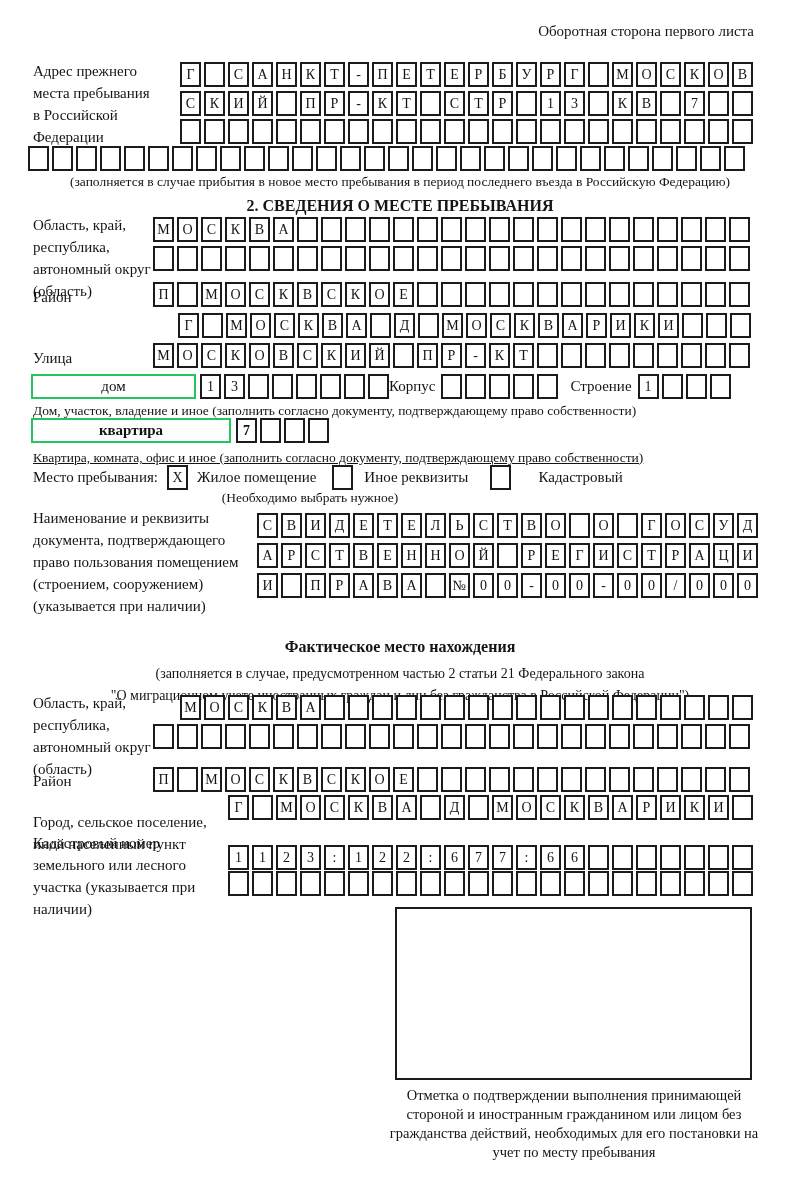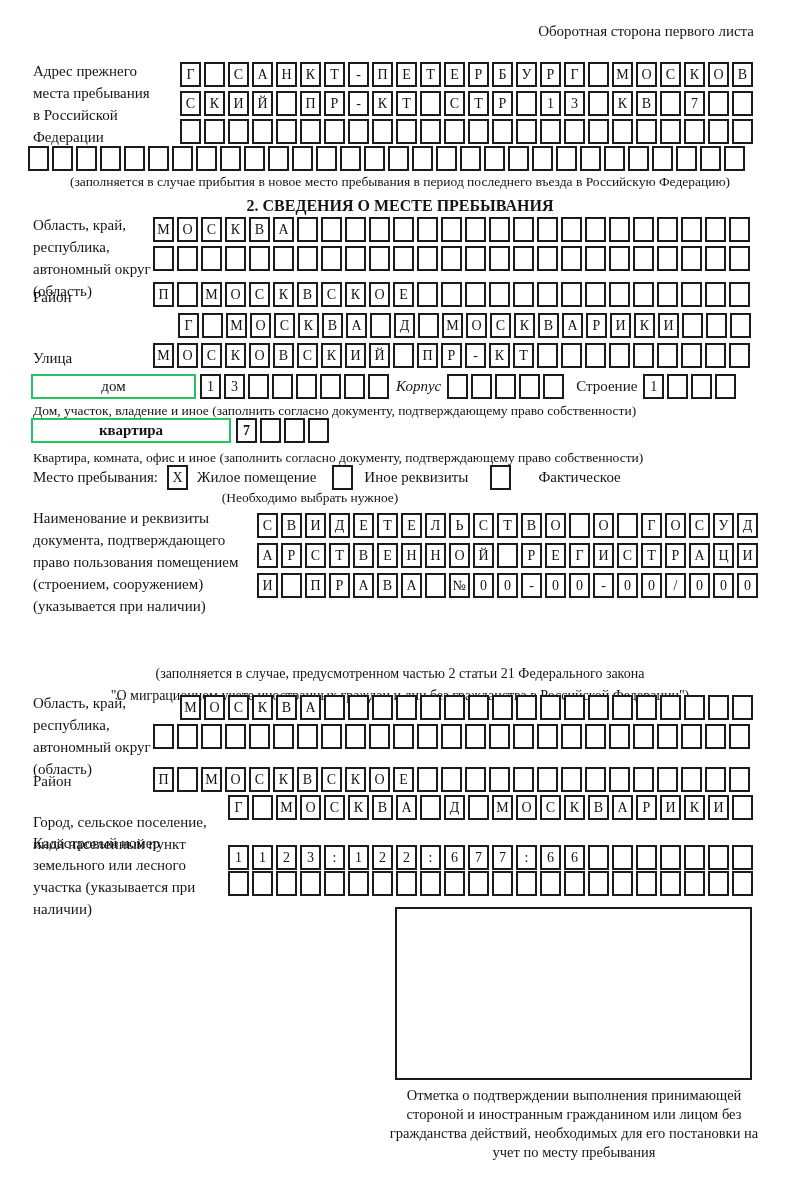--- a/index.html
+++ b/index.html
@@ -290,21 +290,21 @@
     <div class="boxrow" style="margin-left:4px;">
         <span class="cell">1</span>
         <span class="cell">3</span>
         <span class="cell"></span>
         <span class="cell"></span>
         <span class="cell"></span>
         <span class="cell"></span>
         <span class="cell"></span>
         <span class="cell"></span>
       </div>
-    <span class="inlbl" style="margin-left:7px;font-style:italic;">Корпус</span>
+    <span class="inlbl" style="margin-left:0;">Корпус</span>
     <div class="boxrow" style="margin-left:6px;">
         <span class="cell"></span>
         <span class="cell"></span>
         <span class="cell"></span>
         <span class="cell"></span>
         <span class="cell"></span>
       </div>
     <span class="inlbl" style="margin-left:12px;">Строение</span>
     <div class="boxrow" style="margin-left:6px;">
         <span class="cell">1</span>
@@ -317,30 +317,30 @@
 
   <div class="flexline" style="left:31px;top:418px;font-weight:bold;">
     <div class="widebox" style="width:196px;">квартира</div>
     <div class="boxrow" style="margin-left:5px;">
         <span class="cell">7</span>
         <span class="cell"></span>
         <span class="cell"></span>
         <span class="cell"></span>
       </div>
   </div>
-  <div class="cap" style="left:33px;top:449px;">Квартира, комната, офис и иное (заполнить согласно документу, подтверждающему право собственности)</div>
+  <div class="cap" style="left:33px;top:449px;text-decoration:underline;">Квартира, комната, офис и иное (заполнить согласно документу, подтверждающему право собственности)</div>
 
   <div class="flexline" style="left:33px;top:465px;">
     <span class="inlbl">Место пребывания:</span>
     <span class="cell" style="margin-left:9px;">X</span>
     <span class="inlbl" style="margin-left:9px;">Жилое помещение</span>
     <span class="cell" style="margin-left:16px;"></span>
     <span class="inlbl" style="margin-left:11px;">Иное реквизиты</span>
     <span class="cell" style="margin-left:22px;"></span>
-    <span class="inlbl" style="margin-left:27px;">Фактическое</span>
+    <span class="inlbl" style="margin-left:27px;">Кадастровый</span>
   </div>
   <div class="cap" style="left:150px;top:489px;width:320px;text-align:center;">(Необходимо выбрать нужное)</div>
 
   <div class="lbl" style="left:33px;top:507px;width:218px;">Наименование и реквизиты документа, подтверждающего право пользования помещением (строением, сооружением) (указывается при наличии)</div>
   <div class="boxrow" style="left:257px;top:513px;">
       <span class="cell">С</span>
       <span class="cell">В</span>
       <span class="cell">И</span>
       <span class="cell">Д</span>
       <span class="cell">Е</span>
@@ -401,20 +401,21 @@
       <span class="cell">0</span>
       <span class="cell">-</span>
       <span class="cell">0</span>
       <span class="cell">0</span>
       <span class="cell">/</span>
       <span class="cell">0</span>
       <span class="cell">0</span>
       <span class="cell">0</span>
     </div>
 
+  <div class="title" style="top:638px;">Фактическое место нахождения</div>
   <div class="cap center" style="top:665px;font-size:14px;">(заполняется в случае, предусмотренном частью 2 статьи 21 Федерального закона</div>
   <div class="cap center" style="top:687px;font-size:14px;">"О миграционном учете иностранных граждан и лиц без гражданства в Российской Федерации")</div>
 
   <div class="lbl" style="left:33px;top:692px;width:132px;">Область, край, республика, автономный округ (область)</div>
   <div class="boxrow" style="left:180px;top:695px;">
       <span class="cell">М</span>
       <span class="cell">О</span>
       <span class="cell">С</span>
       <span class="cell">К</span>
       <span class="cell">В</span>

